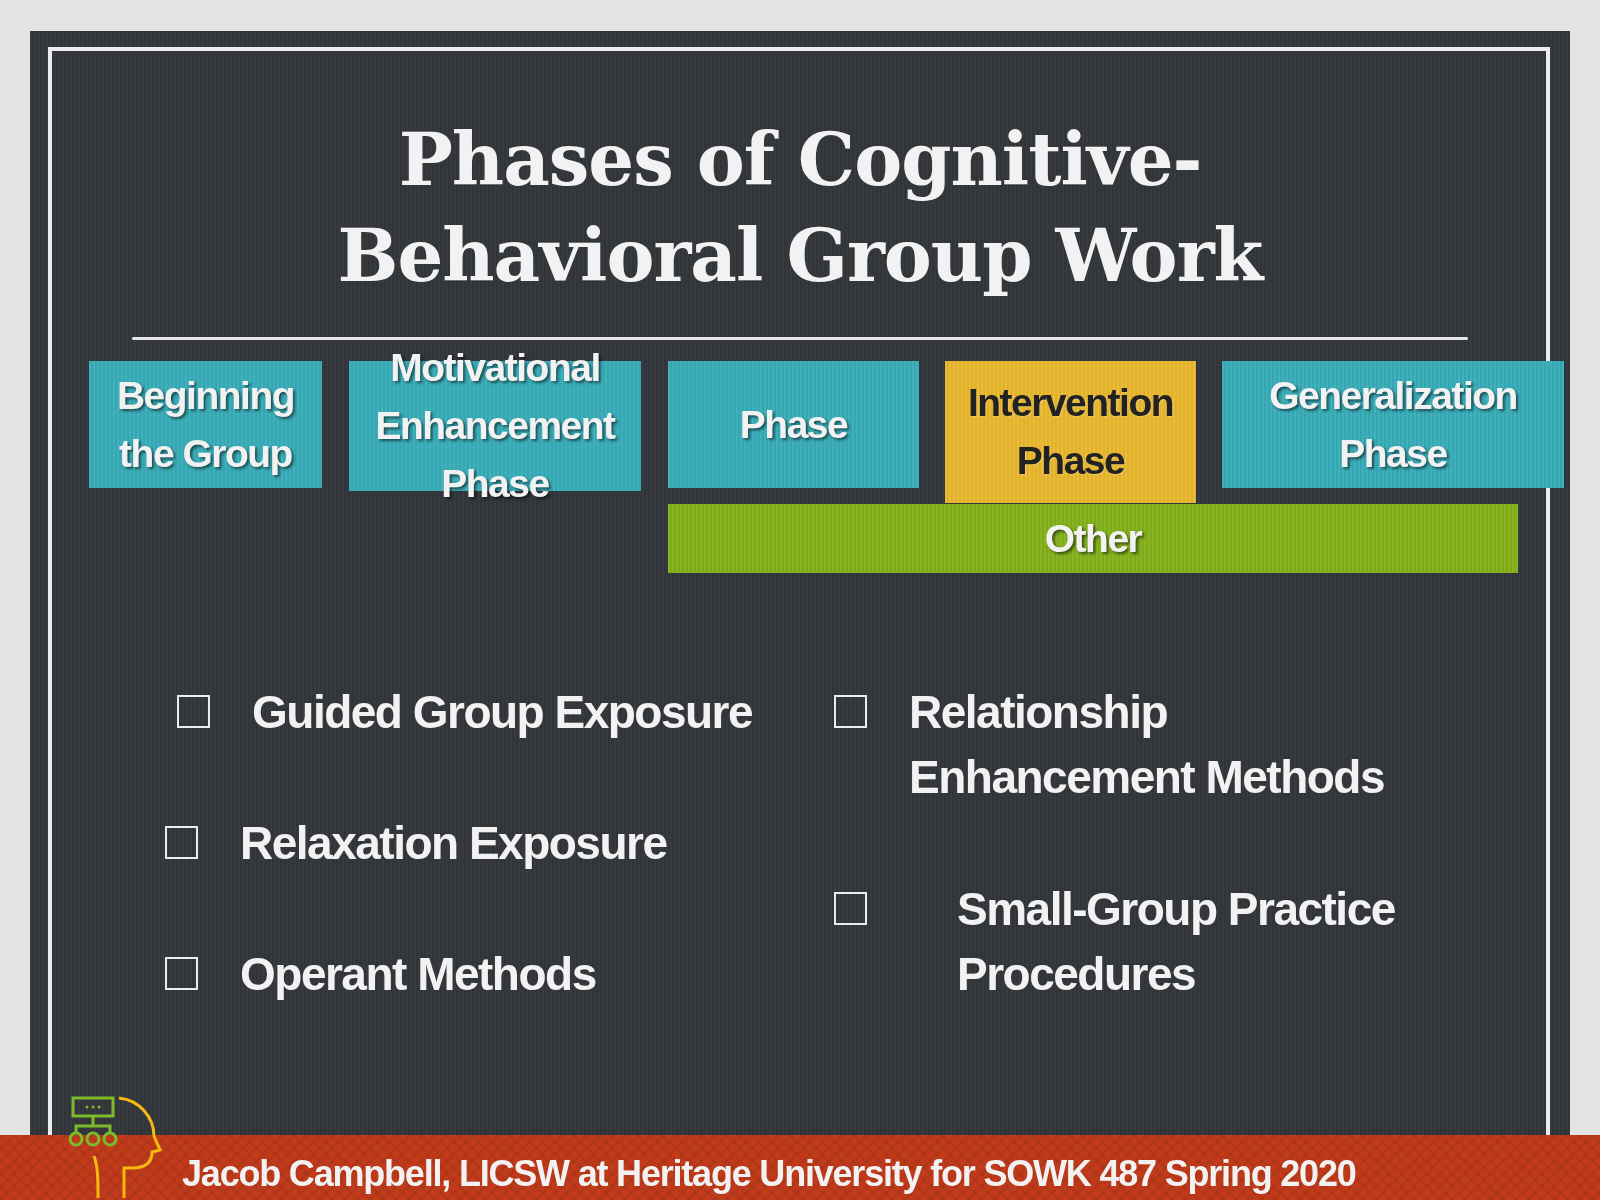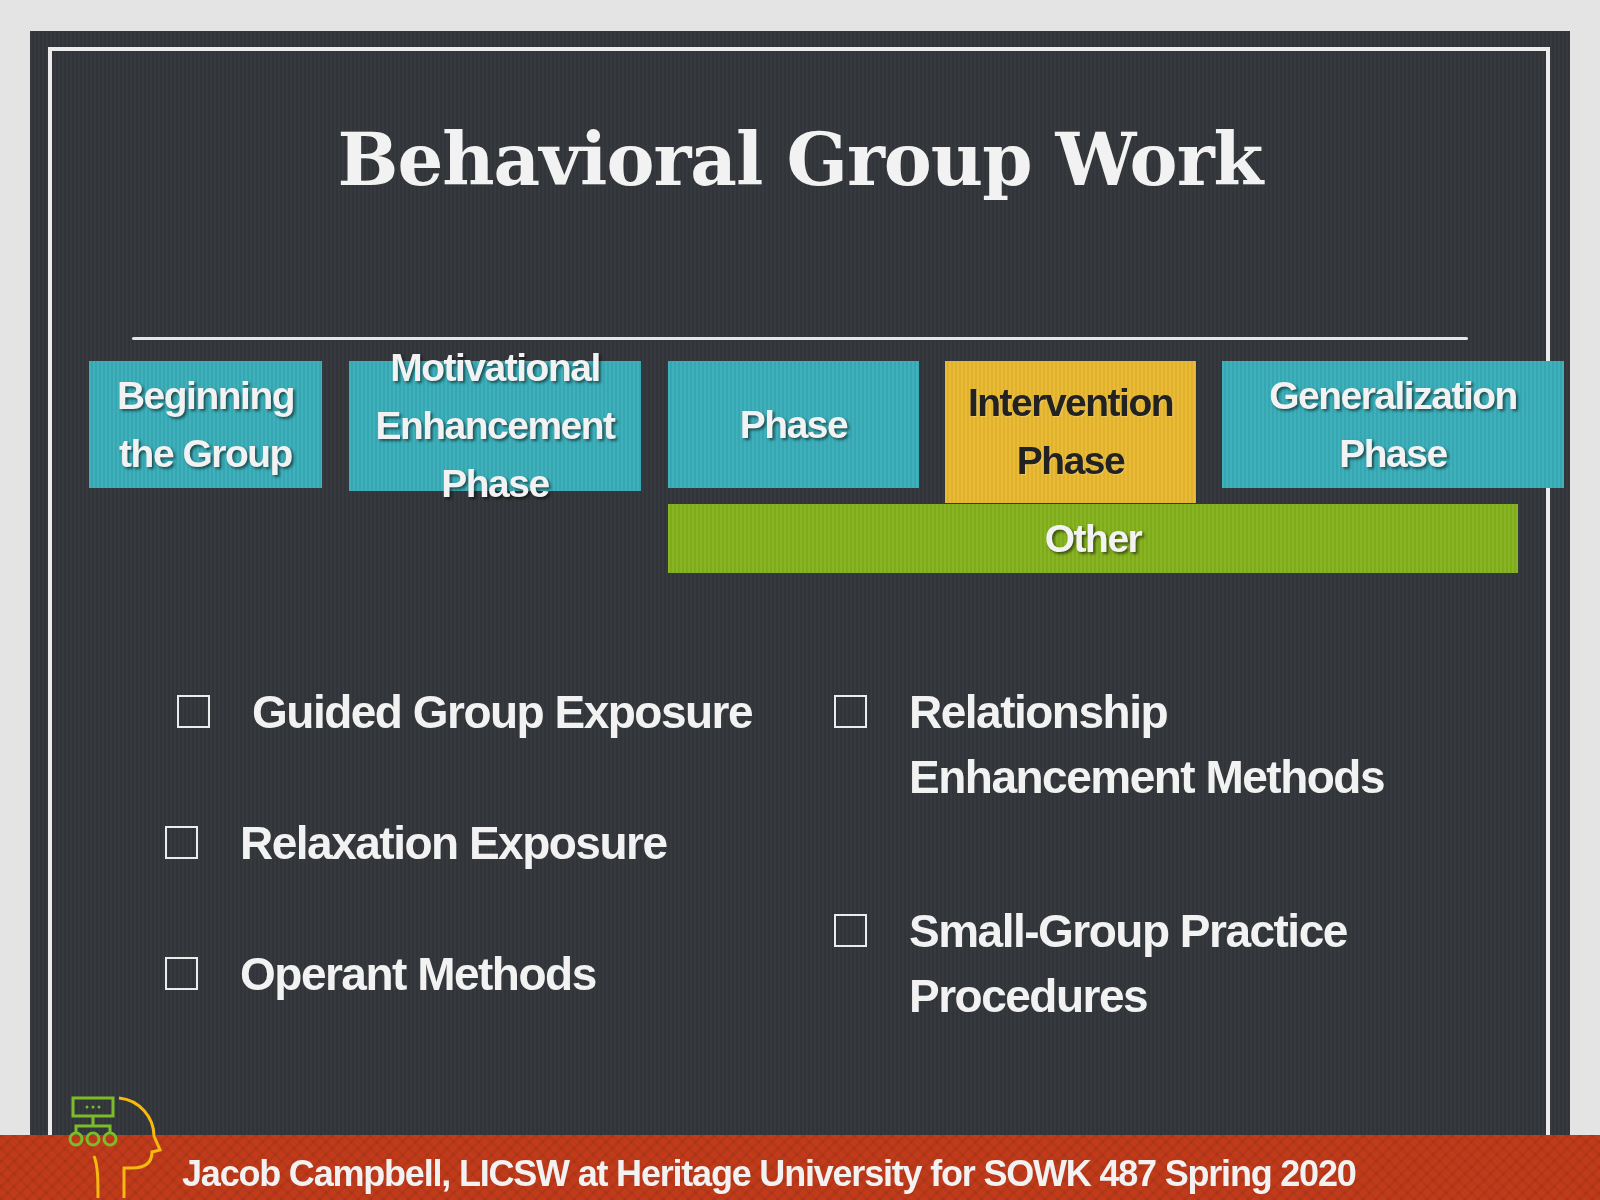--- a/index.html
+++ b/index.html
@@ -59,20 +59,21 @@
   }
   .logo { position: absolute; left: 62px; top: 1094px; width: 100px; height: 106px; }
 </style>
 </head>
 <body>
 
 <div class="slide"></div>
 <div class="frame"></div>
 
 <div class="title">
+  <div>Phases of Cognitive-</div>
   <div>Behavioral Group Work</div>
 </div>
 
 <div class="rule"></div>
 
 <div class="box teal" style="left:89px; top:361px; width:233px; height:127px;">
   <div>
     <div>Beginning</div>
     <div>the Group</div>
   </div>
@@ -118,21 +119,21 @@
   <div class="btext">Operant Methods</div>
 </div>
 
 <div class="bullet" style="left:834px; top:680px;">
   <div class="check"></div>
   <div class="btext">
     <div>Relationship</div>
     <div>Enhancement Methods</div>
   </div>
 </div>
-<div class="bullet" style="left:834px; top:899px;">
+<div class="bullet" style="left:834px; top:877px;gap:48px;">
   <div class="check"></div>
   <div class="btext">
     <div>Small-Group Practice</div>
     <div>Procedures</div>
   </div>
 </div>
 
 <div class="footer"></div>
 <div class="footer-text">Jacob Campbell, LICSW at Heritage University for SOWK 487 Spring 2020</div>
 

